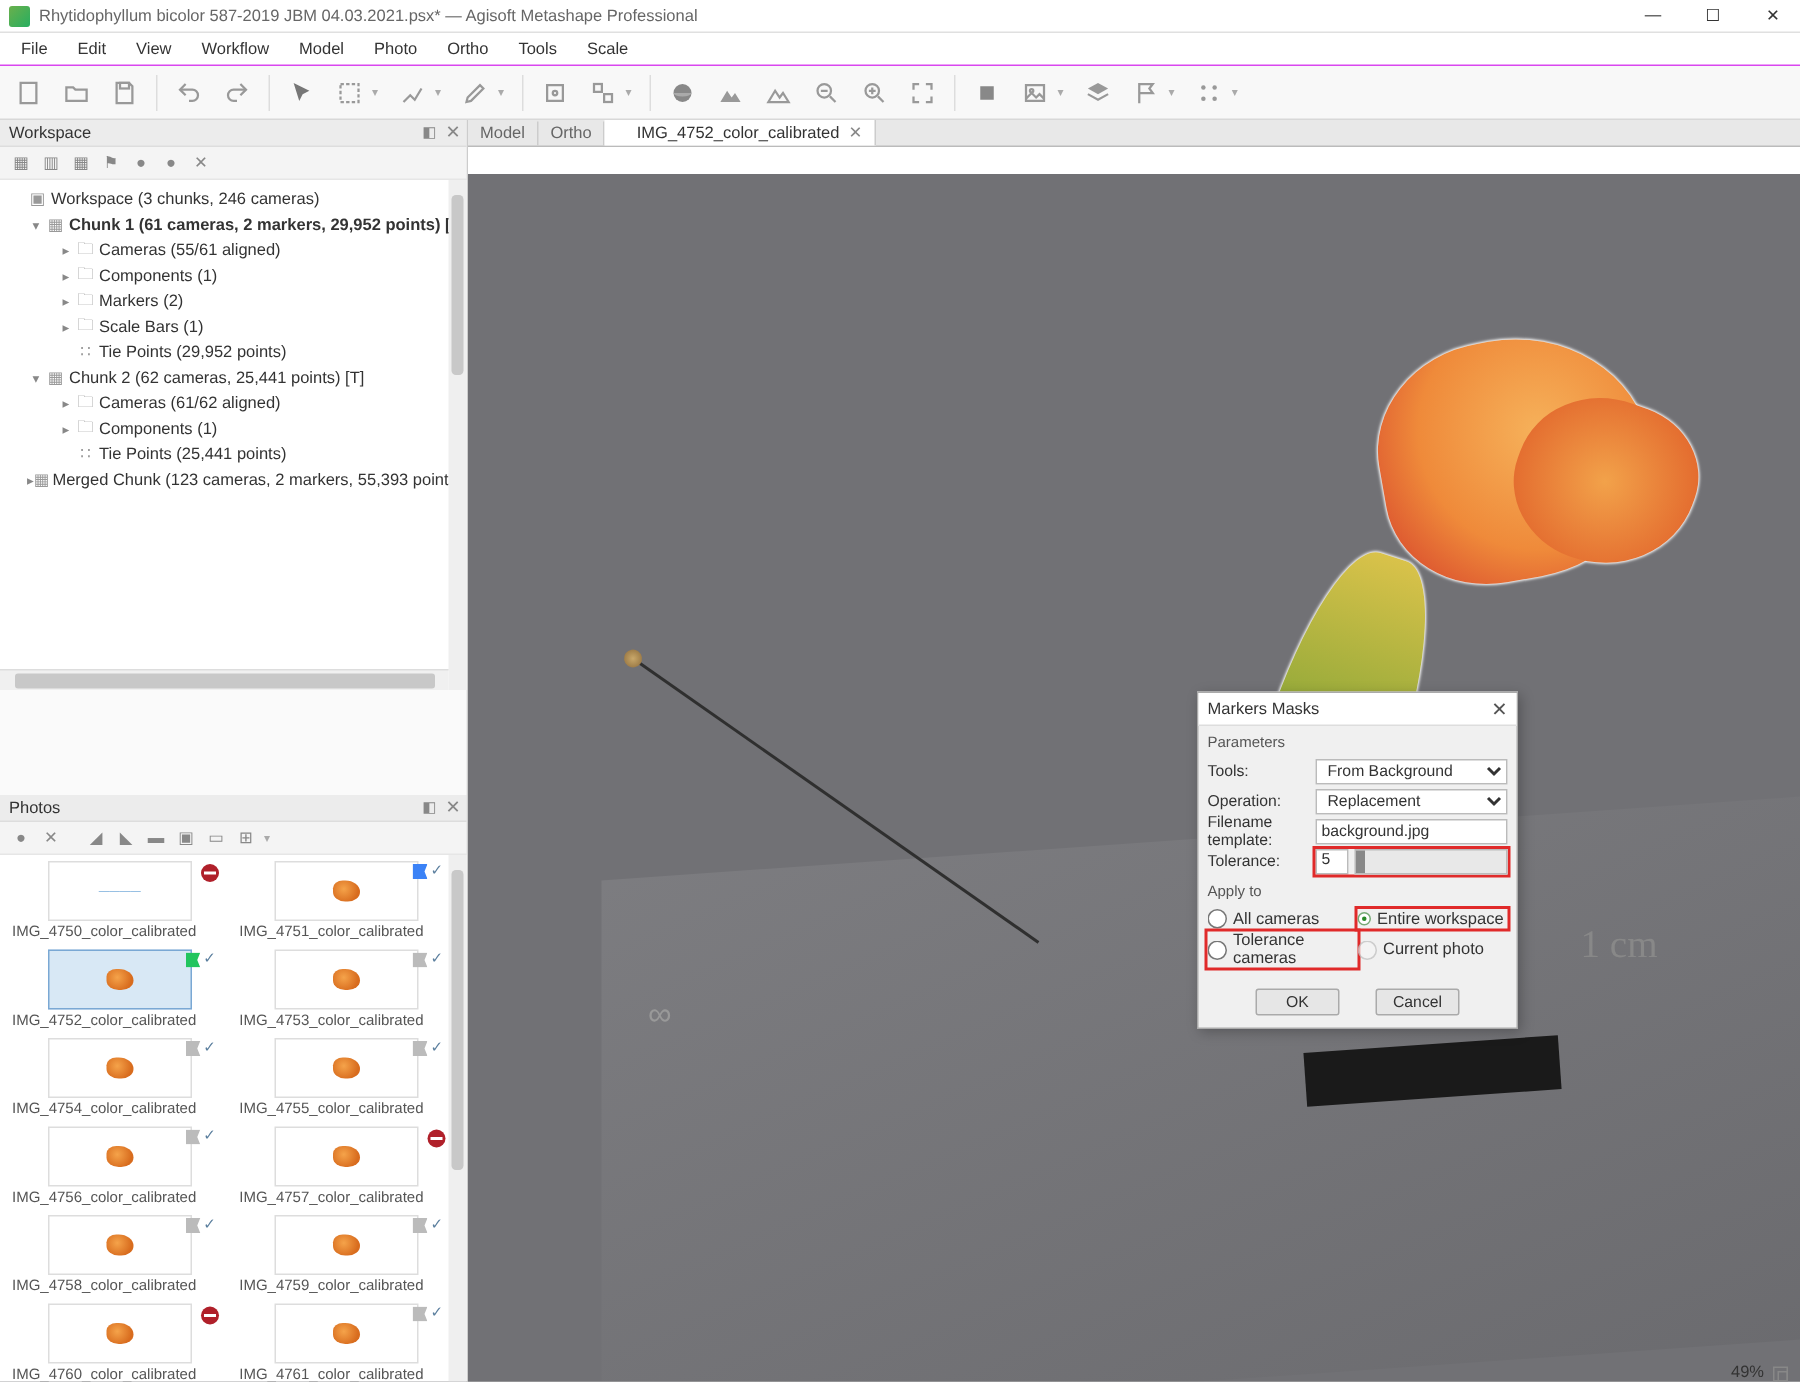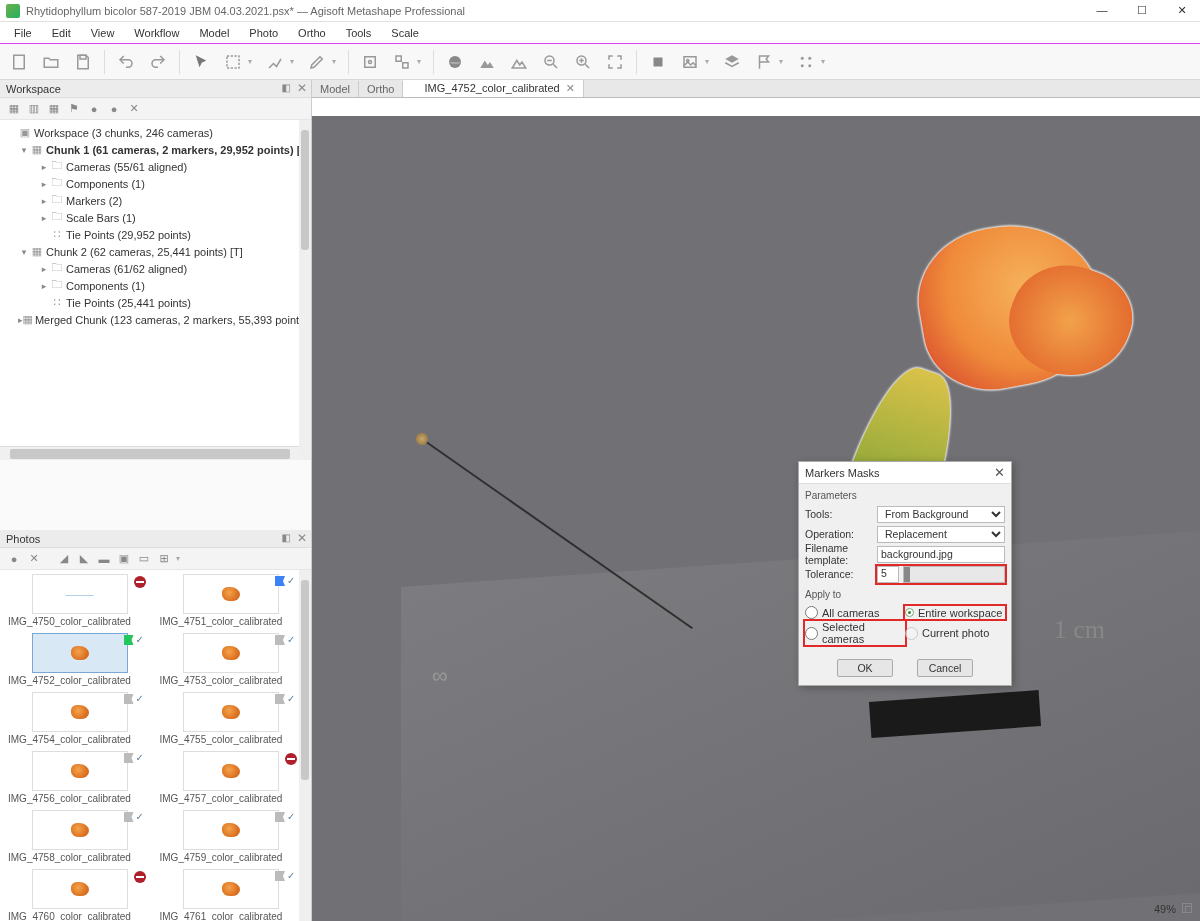--- a/index.html
+++ b/index.html
@@ -106,21 +106,21 @@
 .dialog .slider-wrap { display:flex; align-items:center; gap:4px;}
 .dialog .tolval { width:22px; height:17px; border:1px solid #bbb; background:#fff; font-size:10.5px; text-align:left; padding:0 3px;}
 .dialog .slider { flex:1; height:17px; border:1px solid #bbb; background:#e8e8e8; position:relative;}
 .dialog .slider .sthumb { position:absolute; left:0; top:0; width:6px; height:15px; background:#888;}
 .dialog .dbtns { display:flex; justify-content:center; gap:24px; padding:6px 0 8px 0;}
 .dialog .dbtn { width:56px; height:18px; background:#e6e6e6; border:1px solid #aaa; font-size:10.5px; text-align:center; line-height:16px; border-radius:2px;}
 .dialog .disabled { color:#aaa;}
 .dialog .radio-dot { width:9px;height:9px;border:1px solid #7a7;border-radius:50%;display:inline-block;position:relative;background:#fff;}
 .dialog .radio-dot.on::after{content:"";position:absolute;inset:2px;border-radius:50%;background:#2a8a2a;}
 
-.statusbar { position:absolute; bottom:0; right:0; height:18px; display:flex; align-items:flex-start; padding:0 8px; font-size:10px; color:#666;}
+.statusbar { position:absolute; bottom:0; right:0; height:18px; display:flex; align-items:flex-end; padding:0 8px; font-size:10px; color:#666;}
 .statusbar .zicon { width:10px;height:10px;border:1px solid #888;margin-left:6px; position:relative;}
 .statusbar .zicon::after{content:"";position:absolute;left:2px;top:2px;width:5px;height:5px;border:1px solid #888;}
 
 .vscroll { position:absolute; right:0; top:0; width:12px; bottom:0; background:#efefef;}
 .vscroll .vthumb { position:absolute; left:2px; top:10px; width:8px; height:120px; background:#c8c8c8; border-radius:3px;}
 
 </style>
 </head>
 <body>
 
@@ -578,21 +578,21 @@
           <label>
               <input type="radio" name="ap" style="">
               <span>All cameras</span>
             </label>
           <label class="hl-red">
               <span class="radio-dot on"></span>
               <span>Entire workspace</span>
             </label>
           <label class="hl-red">
               <input type="radio" name="ap" style="">
-              <span>Selected cameras</span>
+              <span>Tolerance cameras</span>
             </label>
           <label class="disabled">
               <input type="radio" name="ap" disabled="" style="">
               <span>Current photo</span>
             </label>
         </div>
       </div>
       <div class="dbtns">
         <div class="dbtn">OK</div>
         <div class="dbtn">Cancel</div>

